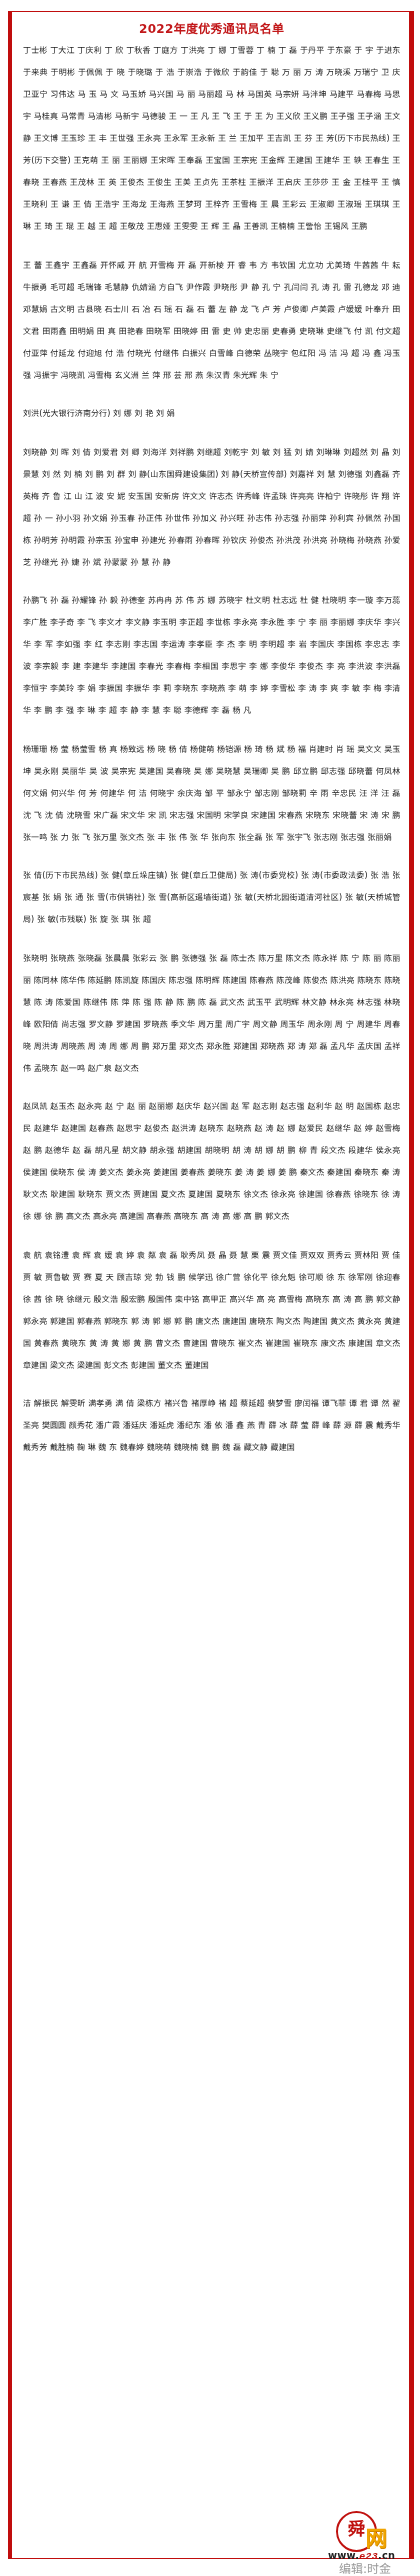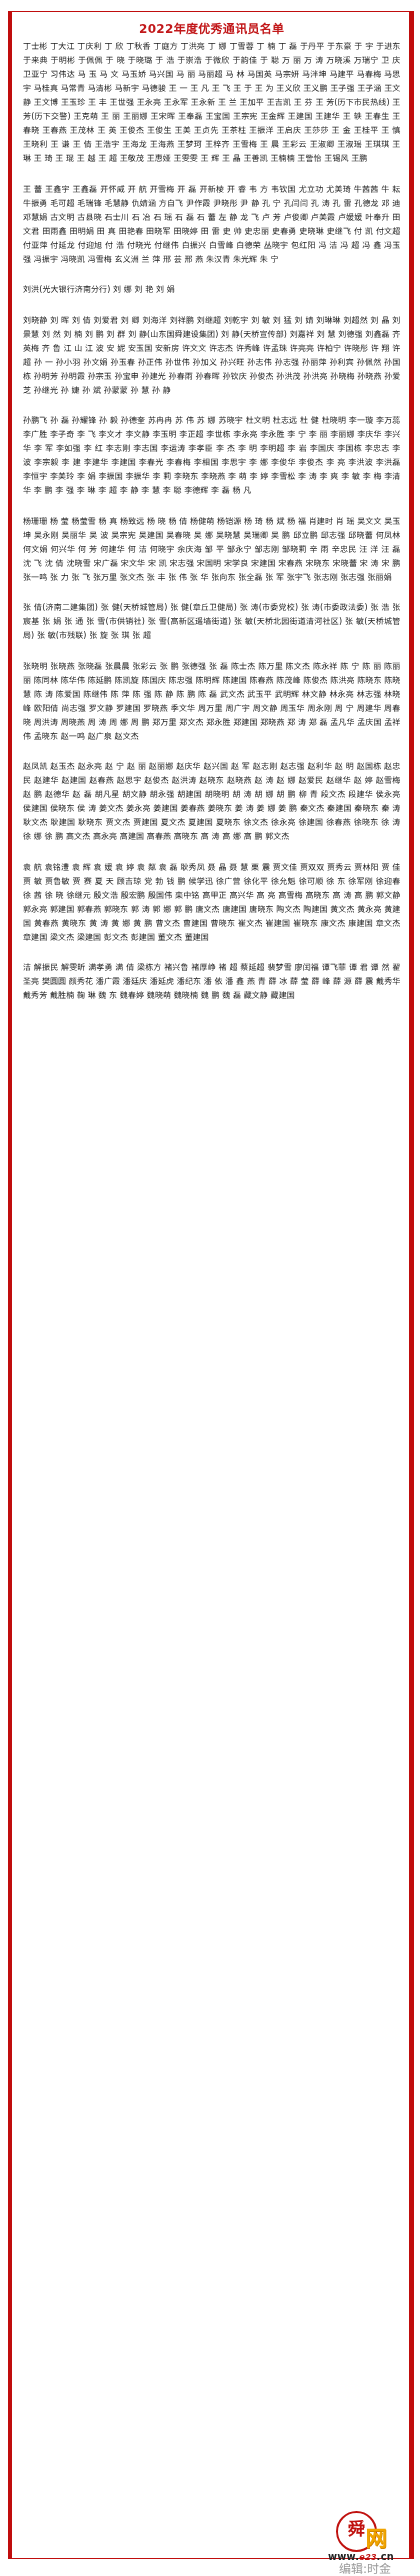--- a/index.html
+++ b/index.html
@@ -61,21 +61,21 @@
   }
   .doc-note{
     color:#1a1a1a;
     font-size:7.2px;
     line-height:13.4px;
     margin:0 0 13.4px 0;
     font-weight:normal;
   }
   .body-text{
     font-size:8px;
-    line-height:14px;
+    line-height:22px;
     text-align:justify;
     text-justify:inter-ideograph;
     color:#1a1a1a;
     letter-spacing:0.1px;
   }
   .body-text p{
     margin:0 0 16.5px 0;
     text-align:justify;
   }
   .body-text p:last-child{margin-bottom:16px;}
@@ -114,21 +114,21 @@
   }
   .www-line{
     position:absolute;
     left:9.3px;bottom:7.2px;
     font-size:9.8px;
     font-weight:bold;
     color:#222;
     letter-spacing:0.3px;
     white-space:nowrap;
   }
-  .www-line .e23{color:#c0120f;font-style:italic;font-family:Liberation Sans, sans-serif;}
+  .www-line .e23{color:#c0120f;font-style:italic;font-family:Liberation Mono, monospace;}
   .editor-line{
     position:absolute;
     right:15.5px;
     bottom:-7.2px;
     font-size:12px;
     color:#9a9a9a;
     white-space:nowrap;
   }
 </style>
 </head>
@@ -147,21 +147,21 @@
       <h2 class="doc-subtitle">2022年度优秀通讯员名单</h2>
     </div>
 
     <div class="body-text" id="name-list">
         <p>丁士彬 丁大江 丁庆利 丁 欣 丁秋香 丁庭方 丁洪亮 丁 娜 丁雪蓉 丁 楠 丁 磊 于丹平 于东豪 于 宇 于进东 于来典 于明彬 于佩佩 于 晓 于晓璐 于 浩 于崇浩 于微欣 于韵佳 于 聪 万 丽 万 涛 万晓溪 万瑞宁 卫 庆 卫亚宁 习伟达 马 玉 马 文 马玉娇 马兴国 马 丽 马丽超 马 林 马国英 马宗妍 马泮坤 马建平 马春梅 马思宇 马桂真 马常青 马清彬 马新宇 马德骏 王 一 王 凡 王 飞 王 于 王 为 王义欣 王义鹏 王子强 王子涵 王文静 王文博 王玉珍 王 丰 王世强 王永亮 王永军 王永新 王 兰 王加平 王吉凯 王 芬 王 芳(历下市民热线) 王 芳(历下交警) 王克萌 王 丽 王丽娜 王宋晖 王奉磊 王宝国 王宗宪 王金辉 王建国 王建华 王 轶 王春生 王春晓 王春燕 王茂林 王 英 王俊杰 王俊生 王美 王贞先 王茶柱 王振洋 王启庆 王莎莎 王 金 王桂平 王 慎 王晓利 王 谦 王 倩 王浩宇 王海龙 王海燕 王梦珂 王梓齐 王雪梅 王 晨 王彩云 王淑卿 王淑瑶 王琪琪 王 琳 王 琦 王 琨 王 越 王 超 王敬茂 王惠娅 王雯雯 王 辉 王 晶 王善凯 王楠楠 王訾怡 王锡风 王鹏</p>
         <p>王 蕾 王鑫宇 王鑫磊 开怀威 开 航 开雪梅 开 磊 开新棱 开 睿 韦 方 韦钦国 尤立功 尤美琦 牛茜茜 牛 耘 牛振勇 毛可超 毛瑞锋 毛慧静 仇婧涵 方自飞 尹作霞 尹晓彤 尹 静 孔 宁 孔闫闫 孔 涛 孔 雷 孔德龙 邓 迪 邓慧娟 古文明 古县晓 石士川 石 冶 石 瑶 石 磊 石 蕾 左 静 龙 飞 卢 芳 卢俊卿 卢美霞 卢媛媛 叶奉升 田文君 田雨鑫 田明娟 田 真 田艳春 田晓军 田晓婷 田 雷 史 帅 史忠丽 史春勇 史晓琳 史继飞 付 凯 付文超 付亚萍 付延龙 付迎旭 付 浩 付晓光 付继伟 白振兴 白雪峰 白德荣 丛晓宇 包红阳 冯 洁 冯 超 冯 鑫 冯玉强 冯振宇 冯晓凯 冯雪梅 玄义洲 兰 萍 邢 芸 邢 燕 朱汉青 朱光辉 朱 宁</p>
         <p>刘洪(光大银行济南分行) 刘 娜 刘 艳 刘 娟</p>
         <p>刘晓静 刘 晖 刘 倩 刘爱君 刘 卿 刘海洋 刘祥鹏 刘继超 刘乾宇 刘 敏 刘 猛 刘 婧 刘琳琳 刘超然 刘 晶 刘景慧 刘 然 刘 楠 刘 鹏 刘 群 刘 静(山东国舜建设集团) 刘 静(天桥宣传部) 刘嘉祥 刘 慧 刘德强 刘鑫磊 齐英梅 齐 鲁 江 山 江 波 安 妮 安玉国 安新房 许文文 许志杰 许秀峰 许孟珠 许亮亮 许柏宁 许晓彤 许 翔 许 超 孙 一 孙小羽 孙文娟 孙玉春 孙正伟 孙世伟 孙加义 孙兴旺 孙志伟 孙志强 孙丽萍 孙利宾 孙佩然 孙国栋 孙明芳 孙明霞 孙宗玉 孙宝申 孙建光 孙春雨 孙春晖 孙钦庆 孙俊杰 孙洪茂 孙洪亮 孙晓梅 孙晓燕 孙爱芝 孙继光 孙 婕 孙 斌 孙蒙蒙 孙 慧 孙 静</p>
         <p>孙鹏飞 孙 磊 孙耀锋 孙 毅 孙德奎 苏冉冉 苏 伟 苏 娜 苏晓宇 杜文明 杜志远 杜 健 杜晓明 李一璇 李万蕊 李广胜 李子奇 李 飞 李文才 李文静 李玉明 李正超 李世栋 李永亮 李永胜 李 宁 李 丽 李丽娜 李庆华 李兴华 李 军 李如强 李 红 李志刚 李志国 李运涛 李孝臣 李 杰 李 明 李明超 李 岩 李国庆 李国栋 李忠志 李 波 李宗毅 李 建 李建华 李建国 李春光 李春梅 李相国 李思宇 李 娜 李俊华 李俊杰 李 亮 李洪波 李洪磊 李恒宇 李美玲 李 娟 李振国 李振华 李 莉 李晓东 李晓燕 李 萌 李 婷 李雪松 李 涛 李 爽 李 敏 李 梅 李清华 李 鹏 李 强 李 琳 李 超 李 静 李 慧 李 聪 李德辉 李 磊 杨 凡</p>
         <p>杨珊珊 杨 莹 杨莹雪 杨 真 杨致远 杨 晓 杨 倩 杨健萌 杨铠源 杨 琦 杨 斌 杨 福 肖建时 肖 瑶 吴文文 吴玉坤 吴永刚 吴丽华 吴 波 吴宗宪 吴建国 吴春晓 吴 娜 吴晓慧 吴瑞卿 吴 鹏 邱立鹏 邱志强 邱晓蕾 何凤林 何文娟 何兴华 何 芳 何建华 何 洁 何晓宇 余庆海 邹 平 邹永宁 邹志刚 邹晓莉 辛 雨 辛忠民 汪 洋 汪 磊 沈 飞 沈 倩 沈晓雪 宋广磊 宋文华 宋 凯 宋志强 宋国明 宋学良 宋建国 宋春燕 宋晓东 宋晓蕾 宋 涛 宋 鹏 张一鸣 张 力 张 飞 张万里 张文杰 张 丰 张 伟 张 华 张向东 张全磊 张 军 张宇飞 张志刚 张志强 张丽娟</p>
-        <p>张 倩(济南二建集团) 张 健(天桥城管局) 张 健(章丘卫健局) 张 涛(市委党校) 张 涛(市委政法委) 张 浩 张宸基 张 娟 张 通 张 雪(市供销社) 张 雪(高新区遥墙街道) 张 敏(天桥北园街道清河社区) 张 敏(天桥城管局) 张 敏(市残联) 张 旋 张 琪 张 超</p>
+        <p>张 倩(历下市民热线) 张 健(章丘垛庄镇) 张 健(章丘卫健局) 张 涛(市委党校) 张 涛(市委政法委) 张 浩 张宸基 张 娟 张 通 张 雪(市供销社) 张 雪(高新区遥墙街道) 张 敏(天桥北园街道清河社区) 张 敏(天桥城管局) 张 敏(市残联) 张 旋 张 琪 张 超</p>
         <p>张晓明 张晓燕 张晓磊 张晨晨 张彩云 张 鹏 张德强 张 磊 陈士杰 陈万里 陈文杰 陈永祥 陈 宁 陈 丽 陈丽丽 陈同林 陈华伟 陈延鹏 陈凯旋 陈国庆 陈忠强 陈明辉 陈建国 陈春燕 陈茂峰 陈俊杰 陈洪亮 陈晓东 陈晓慧 陈 涛 陈爱国 陈继伟 陈 萍 陈 强 陈 静 陈 鹏 陈 磊 武文杰 武玉平 武明辉 林文静 林永亮 林志强 林晓峰 欧阳倩 尚志强 罗文静 罗建国 罗晓燕 季文华 周万里 周广宇 周文静 周玉华 周永刚 周 宁 周建华 周春晓 周洪涛 周晓燕 周 涛 周 娜 周 鹏 郑万里 郑文杰 郑永胜 郑建国 郑晓燕 郑 涛 郑 磊 孟凡华 孟庆国 孟祥伟 孟晓东 赵一鸣 赵广泉 赵文杰</p>
         <p>赵凤凯 赵玉杰 赵永亮 赵 宁 赵 丽 赵丽娜 赵庆华 赵兴国 赵 军 赵志刚 赵志强 赵利华 赵 明 赵国栋 赵忠民 赵建华 赵建国 赵春燕 赵思宇 赵俊杰 赵洪涛 赵晓东 赵晓燕 赵 涛 赵 娜 赵爱民 赵继华 赵 婷 赵雪梅 赵 鹏 赵德华 赵 磊 胡凡星 胡文静 胡永强 胡建国 胡晓明 胡 涛 胡 娜 胡 鹏 柳 青 段文杰 段建华 侯永亮 侯建国 侯晓东 侯 涛 姜文杰 姜永亮 姜建国 姜春燕 姜晓东 姜 涛 姜 娜 姜 鹏 秦文杰 秦建国 秦晓东 秦 涛 耿文杰 耿建国 耿晓东 贾文杰 贾建国 夏文杰 夏建国 夏晓东 徐文杰 徐永亮 徐建国 徐春燕 徐晓东 徐 涛 徐 娜 徐 鹏 高文杰 高永亮 高建国 高春燕 高晓东 高 涛 高 娜 高 鹏 郭文杰</p>
         <p>袁 航 袁铭澧 袁 辉 袁 媛 袁 婷 袁 粼 袁 磊 耿秀凤 聂 晶 聂 慧 栗 震 贾文佳 贾双双 贾秀云 贾林阳 贾 佳 贾 敏 贾鲁敏 贾 赛 夏 天 顾吉琼 党 勃 钱 鹏 候学迅 徐广营 徐化平 徐允魁 徐可顺 徐 东 徐军刚 徐迎春 徐 茜 徐 晓 徐继元 殷文浩 殷宏鹏 殷国伟 栾中铭 高甲正 高兴华 高 亮 高雪梅 高晓东 高 涛 高 鹏 郭文静 郭永亮 郭建国 郭春燕 郭晓东 郭 涛 郭 娜 郭 鹏 唐文杰 唐建国 唐晓东 陶文杰 陶建国 黄文杰 黄永亮 黄建国 黄春燕 黄晓东 黄 涛 黄 娜 黄 鹏 曹文杰 曹建国 曹晓东 崔文杰 崔建国 崔晓东 康文杰 康建国 章文杰 章建国 梁文杰 梁建国 彭文杰 彭建国 董文杰 董建国</p>
         <p>洁 解振民 解雯昕 满孝勇 满 倩 梁栋方 褚兴鲁 褚厚峥 褚 超 蔡延超 裴梦雪 廖闰福 谭飞菲 谭 君 谭 然 翟圣亮 樊圆圆 颜秀花 潘广霞 潘廷庆 潘延虎 潘纪东 潘 依 潘 鑫 燕 青 薛 冰 薛 莹 薛 峰 薛 源 薛 震 戴秀华 戴秀芳 戴胜楠 鞠 琳 魏 东 魏春婷 魏晓萌 魏晓楠 魏 鹏 魏 磊 藏文静 藏建国</p>
       </div>
 
     <div class="spacer-bottom"></div>
   </div>
 
   <div class="footer-logo">

